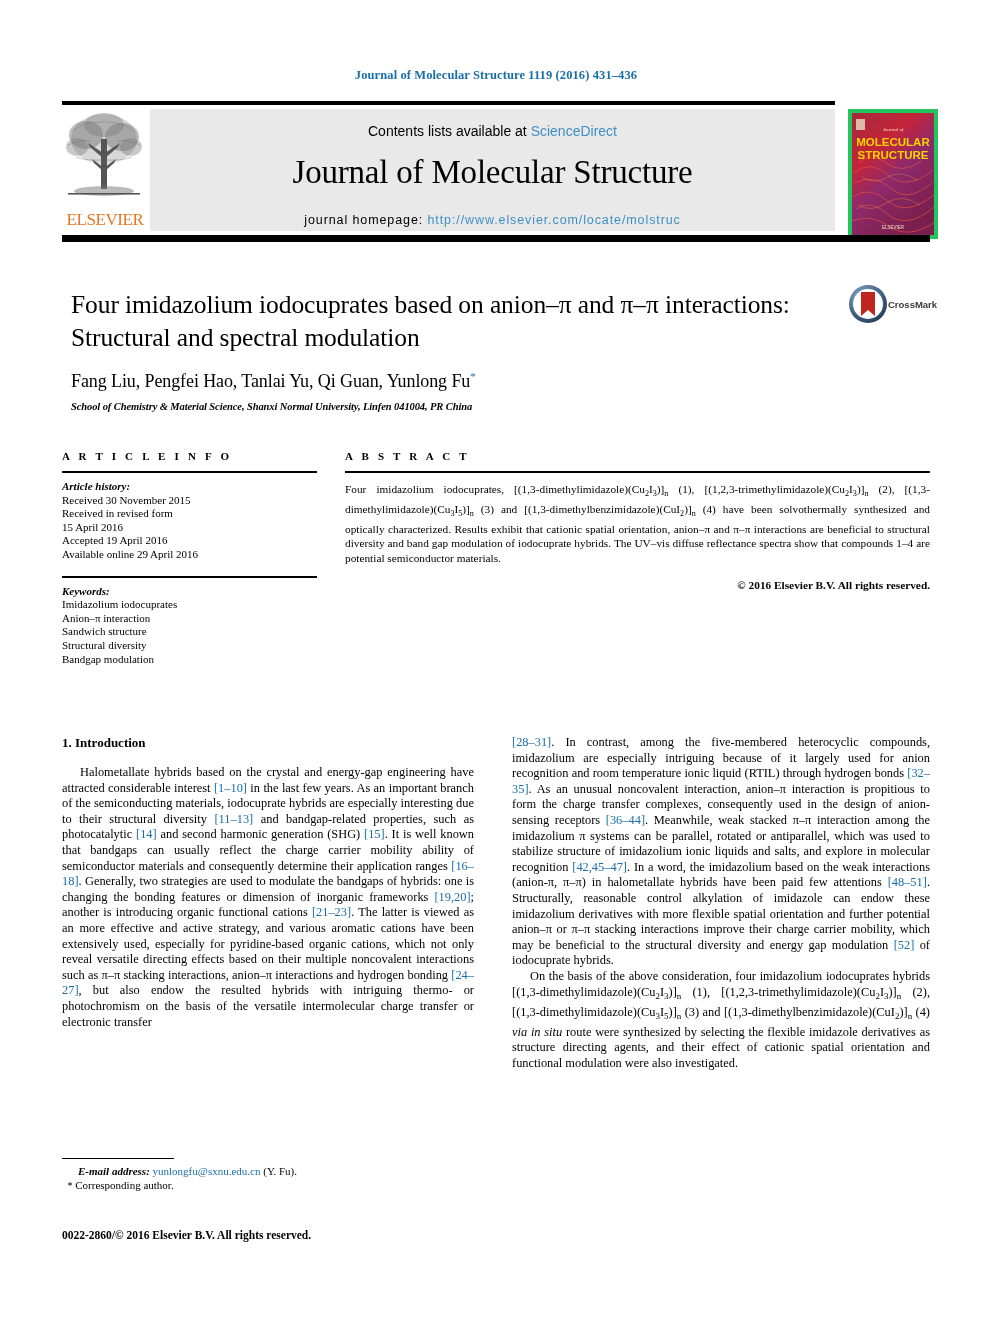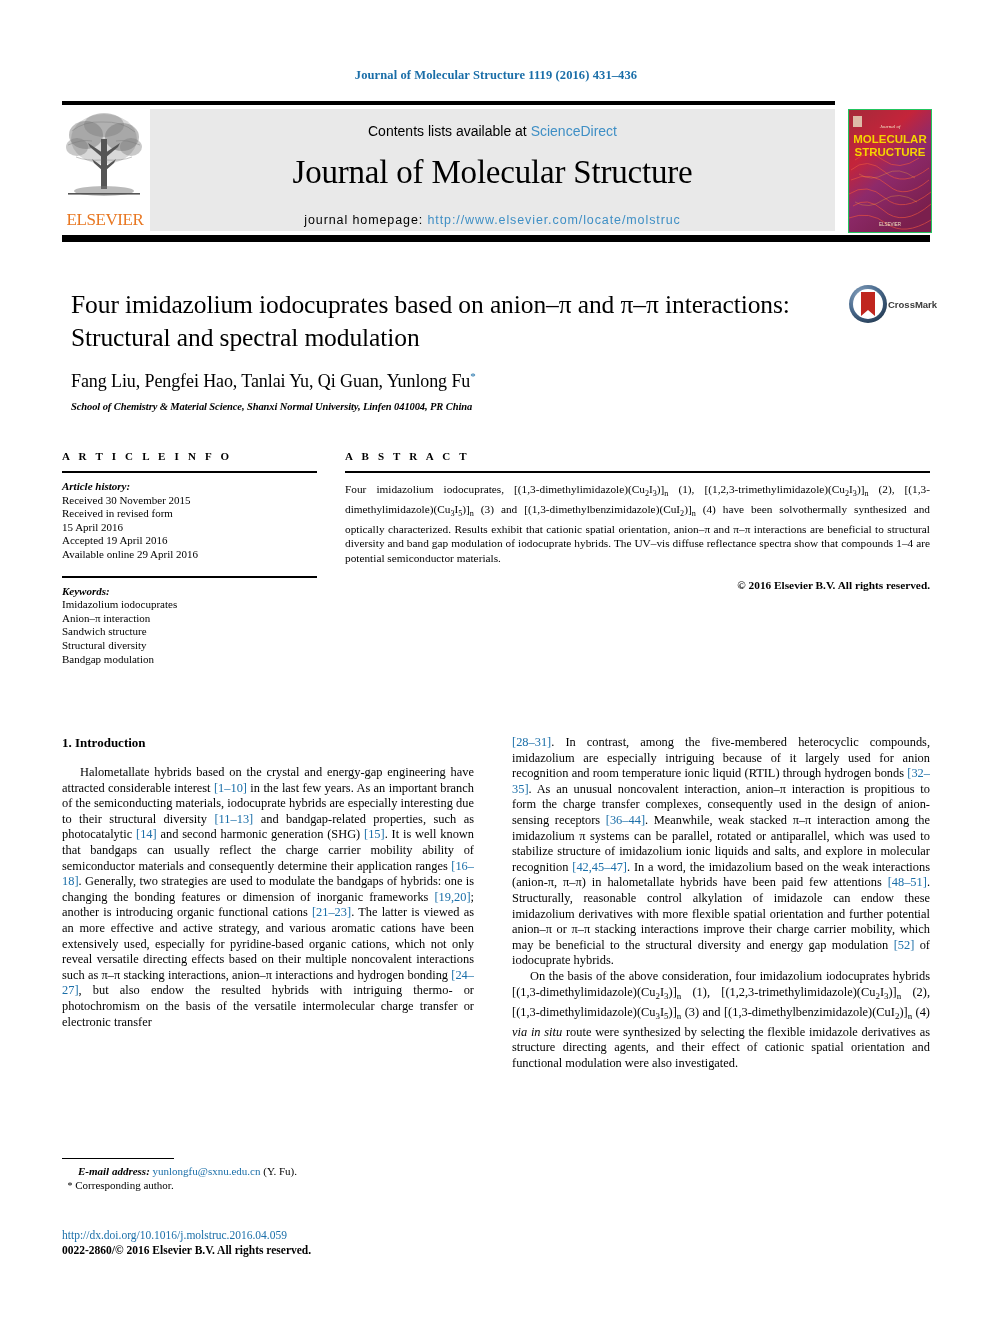--- a/index.html
+++ b/index.html
@@ -96,21 +96,21 @@
     padding-top: 22px;
     letter-spacing: 0.9px;
   }
   .homepage-label { color: #000; }
   .homepage-url { color: #3f8fc5; }
   .cover-thumb {
     position: absolute;
     left: 786px; top: 4px;
     width: 82px;
     height: 122px;
-    border: 1px solid #22c55e;
+    border: 4px solid #22c55e;
     overflow: hidden;
     background: #b2213a;
   }
   .masthead-rule-bottom {
     position: absolute;
     left: 0; top: 130px;
     height: 7px;
     width: 868px;
     background: #000;
   }
@@ -428,17 +428,16 @@
       <span class="mail-link">yunlongfu@sxnu.edu.cn</span>
       <span>(Y. Fu).</span>
     </div>
     <div class="fn-line">
       &nbsp;&nbsp;<span class="fn-star">*</span>
       <span>Corresponding author.</span>
     </div>
   </div>
 
   <div class="doi-block">
-    <div class="doi-link">http://dx.doi.org/10.1016/j.molstruc.2016.04.059</div>
     <div class="issn-line">0022-2860/© 2016 Elsevier B.V. All rights reserved.</div>
   </div>
 
 </div>
 
 </body></html>

